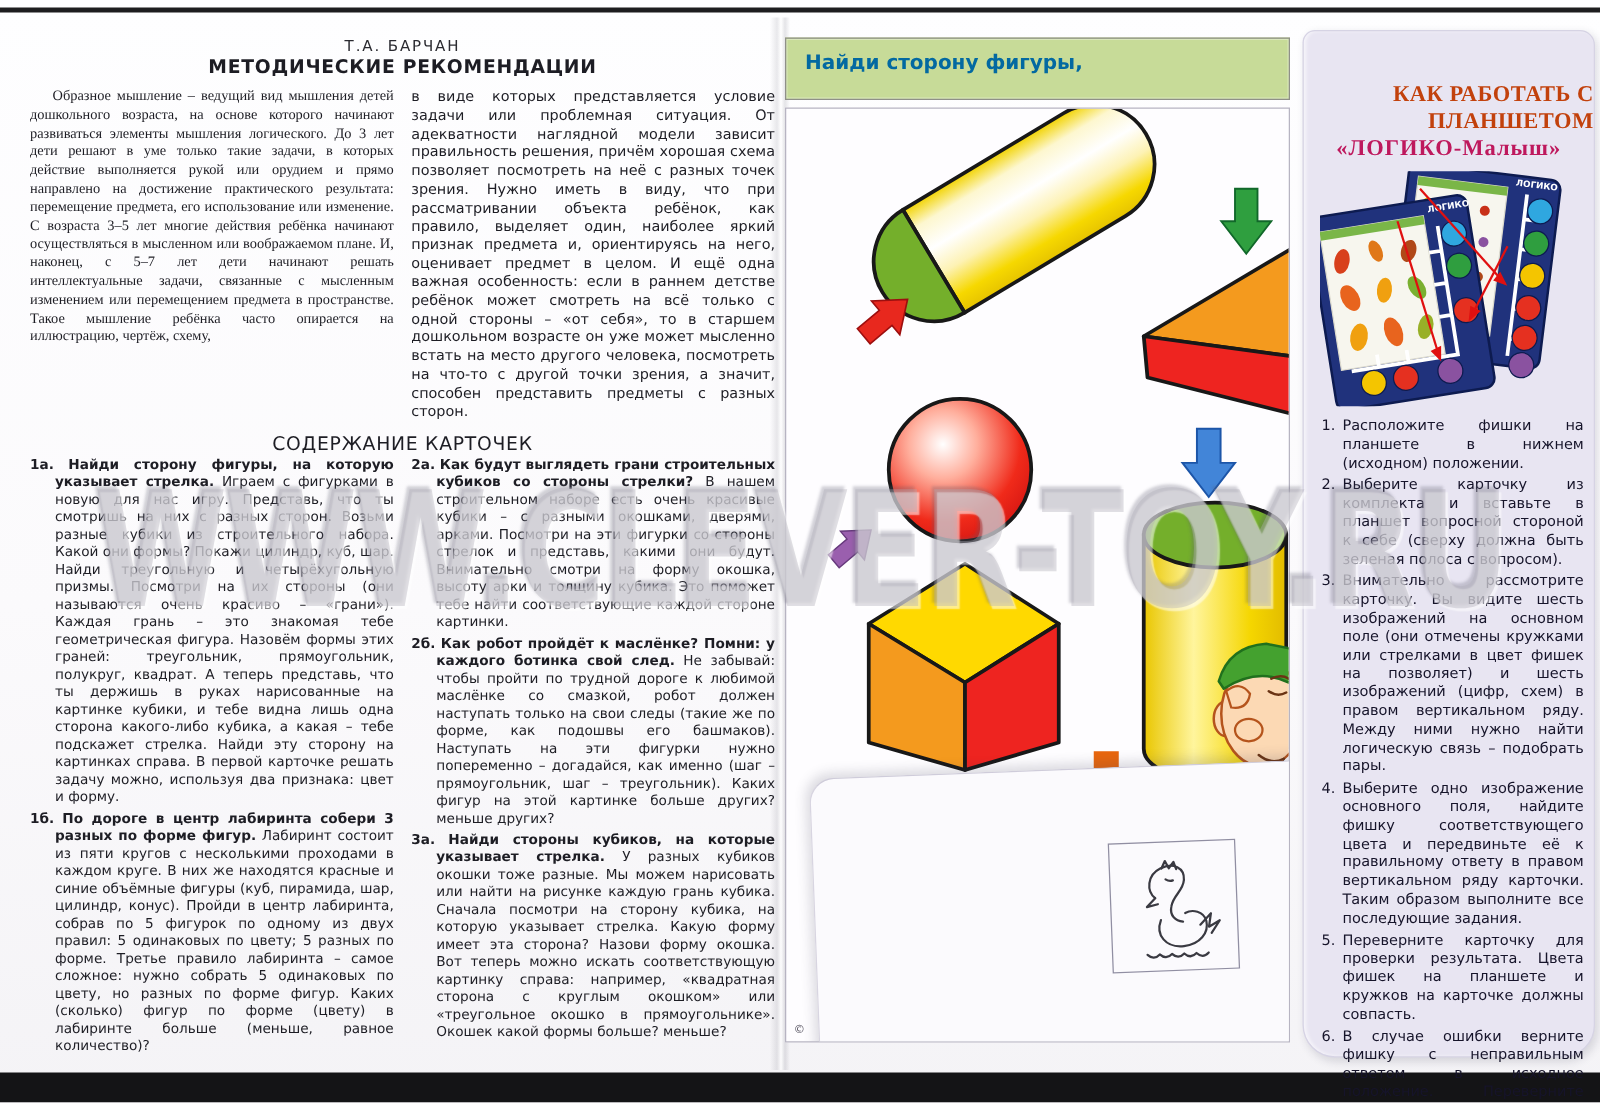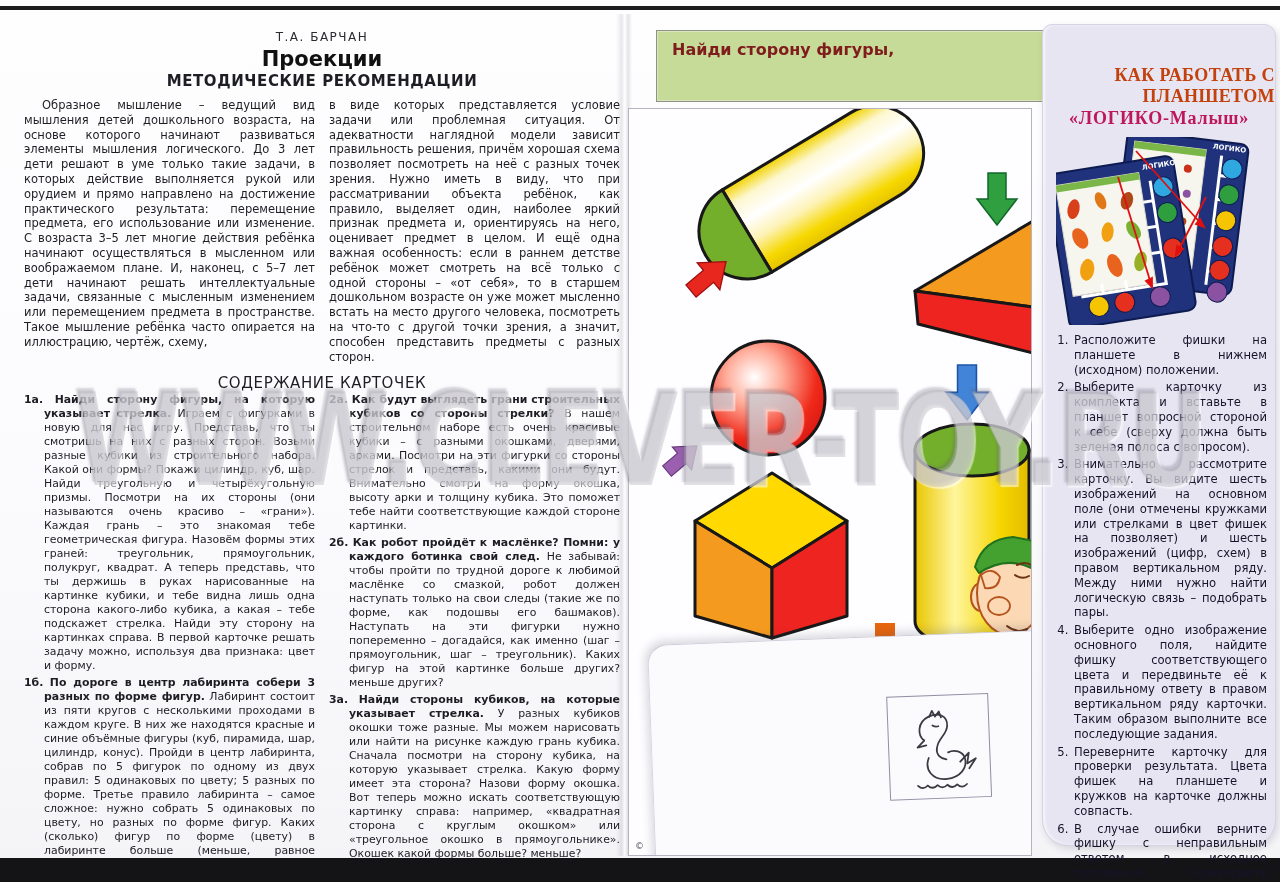--- a/index.html
+++ b/index.html
@@ -12,37 +12,37 @@
 
   
   .left-page{position:absolute;left:24px;top:16px;width:596px;height:842px;overflow:hidden;color:#1d1d24;}
   .lp-author{text-align:center;font-size:12px;letter-spacing:1.5px;margin-top:14px;color:#2a2a30;}
   .lp-title{text-align:center;font-size:21px;font-weight:bold;margin:3px 0 1px;color:#111;}
   .lp-subtitle{text-align:center;font-size:12.5px;margin-bottom:9px;}
   .lp-heading{text-align:center;font-size:15px;font-weight:600;letter-spacing:0.6px;margin:0 0 8px;}
   .lp-cols{display:flex;gap:14px;}
   .lp-col{width:291px;}
   p.lp-intro{font-size:11.5px;line-height:14.8px;text-align:justify;margin:0;}
-  p.lp-intro.indent{text-indent:18px;}
+  p.lp-intro.indent{text-indent:18px;font-family:Liberation Serif, serif;}
   .lp-contents-heading{text-align:center;font-size:15px;font-weight:400;letter-spacing:0.6px;margin:10px 0 1px;}
   .lp-contents-sub{text-align:center;font-size:12.5px;letter-spacing:0.4px;margin-bottom:8px;}
   p.item{font-size:10.9px;line-height:14px;text-align:justify;margin:0 0 3px;
          padding-left:20px;text-indent:-20px;}
   .inum,.ititle{font-weight:bold;}
 
   .gutter{position:absolute;left:616px;top:14px;width:16px;height:842px;
           background:linear-gradient(90deg,rgba(0,0,0,0) 0%,rgba(40,40,60,0.10) 35%,
                      rgba(255,255,255,0.7) 55%,rgba(40,40,60,0.12) 75%,rgba(0,0,0,0) 100%);}
 
   
   .question-card{position:absolute;left:628px;top:30px;width:404px;}
-  .qc-header{box-sizing:border-box;width:404px;height:72px;background:var(--header_green,#c7db98);
+  .qc-header{box-sizing:border-box;width:404px;height:50px;background:var(--header_green,#c7db98);
              border:1px solid #8f9088;padding:8px 10px 0 15px;
-             font-size:16px;font-weight:bold;line-height:21px;color:#7f1d1d;
-             box-shadow:inset 0 0 0 1px rgba(255,255,255,0.35);margin-left:28px;}
+             font-size:16px;font-weight:bold;line-height:21px;color:#0369a1;
+             box-shadow:inset 0 0 0 1px rgba(255,255,255,0.35);}
   .qc-body{box-sizing:border-box;position:relative;margin-top:6px;width:404px;height:748px;
            background:#fefdff;border:1px solid #b7b4c2;overflow:hidden;}
   .qc-body svg.scene{position:absolute;left:0;top:0;}
   .answer-card{position:absolute;left:18px;top:536px;width:430px;height:260px;
                background:#fbfafd;border-top:1px solid #cfccda;border-left:1px solid #d8d5e1;
                border-radius:20px 4px 0 0;box-shadow:-3px -4px 9px rgba(60,60,85,0.18);
                transform:rotate(-2.2deg);transform-origin:0 0;}
   .swan-box{position:absolute;left:236px;top:60px;width:100px;height:102px;
             border:1px solid #908ea2;background:#fbfafd;}
   .qc-copyright{position:absolute;left:6px;top:732px;font-size:9px;color:#55525f;}
@@ -69,21 +69,20 @@
 </style>
 </head>
 <body>
 
 <div class="photo">
   <div class="edge-top"></div>
   <div class="edge-bottom"></div>
 
   <section class="left-page">
     <div class="lp-author">Т.А. БАРЧАН</div>
-    <h1 class="lp-title">Проекции</h1>
     <h2 class="lp-heading">МЕТОДИЧЕСКИЕ РЕКОМЕНДАЦИИ</h2>
     <div class="lp-cols">
       <div class="lp-col">
           <p class="lp-intro indent">Образное мышление – ведущий вид мышления детей дошкольного возраста, на основе которого начинают развиваться элементы мышления логического. До 3 лет дети решают в уме только такие задачи, в которых действие выполняется рукой или орудием и прямо направлено на достижение практического результата: перемещение предмета, его использование или изменение. С возраста 3–5 лет многие действия ребёнка начинают осуществляться в мысленном или воображаемом плане. И, наконец, с 5–7 лет дети начинают решать интеллектуальные задачи, связанные с мысленным изменением или перемещением предмета в пространстве. Такое мышление ребёнка часто опирается на иллюстрацию, чертёж, схему,</p>
         </div>
       <div class="lp-col">
           <p class="lp-intro">в виде которых представляется условие задачи или проблемная ситуация. От адекватности наглядной модели зависит правильность решения, причём хорошая схема позволяет посмотреть на неё с разных точек зрения. Нужно иметь в виду, что при рассматривании объекта ребёнок, как правило, выделяет один, наиболее яркий признак предмета и, ориентируясь на него, оценивает предмет в целом. И ещё одна важная особенность: если в раннем детстве ребёнок может смотреть на всё только с одной стороны – «от себя», то в старшем дошкольном возрасте он уже может мысленно встать на место другого человека, посмотреть на что-то с другой точки зрения, а значит, способен представить предметы с разных сторон.</p>
         </div>
     </div>
     <h2 class="lp-contents-heading">СОДЕРЖАНИЕ КАРТОЧЕК</h2>

